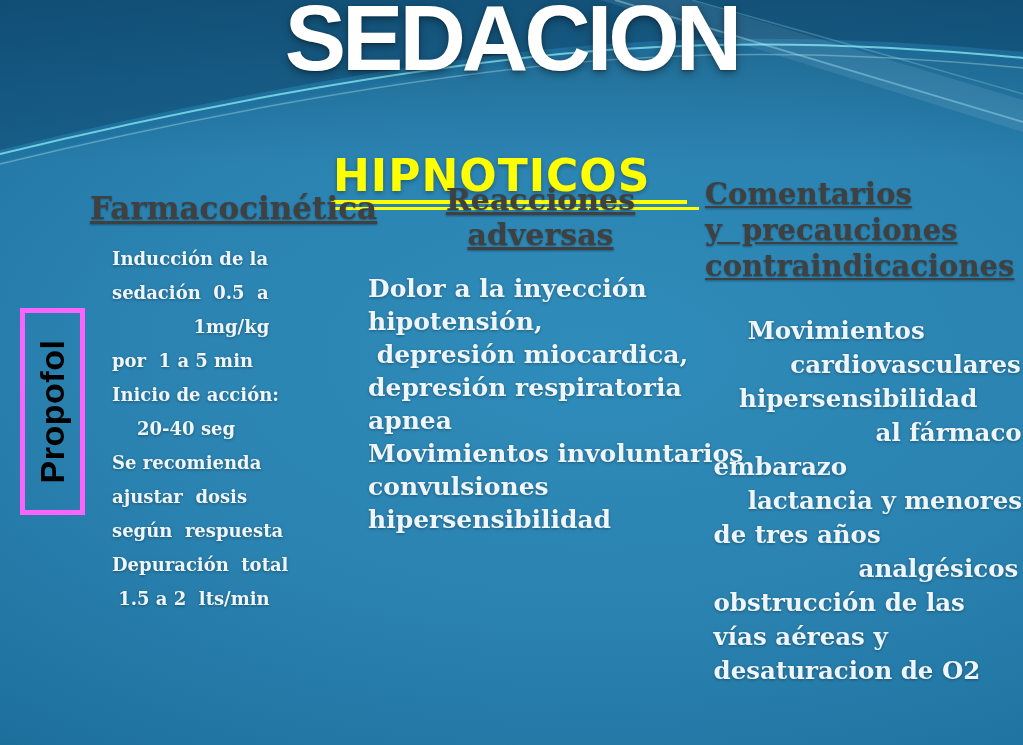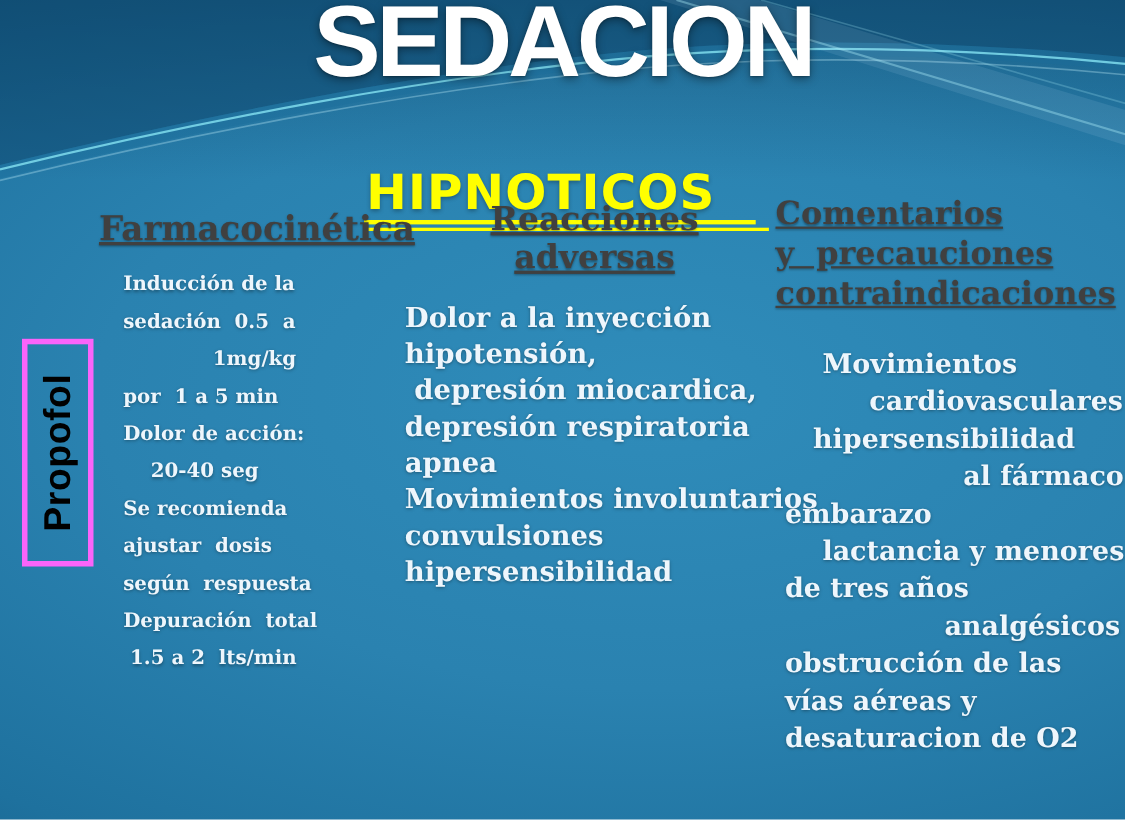--- a/index.html
+++ b/index.html
@@ -89,21 +89,21 @@
 
   <div class="col col1">
     <div class="col-heading">
         <div class="heading-line">Farmacocinética</div>
       </div>
     <div class="col-body">
         <div class="line">Inducción de la</div>
         <div class="line">sedación  0.5  a</div>
         <div class="line">             1mg/kg</div>
         <div class="line">por  1 a 5 min</div>
-        <div class="line">Dolor de acción:</div>
+        <div class="line">Inicio de acción:</div>
         <div class="line">    20-40 seg</div>
         <div class="line">Se recomienda</div>
         <div class="line">ajustar  dosis</div>
         <div class="line">según  respuesta</div>
         <div class="line">Depuración  total</div>
         <div class="line"> 1.5 a 2  lts/min</div>
       </div>
   </div>
 
   <div class="col col2">

